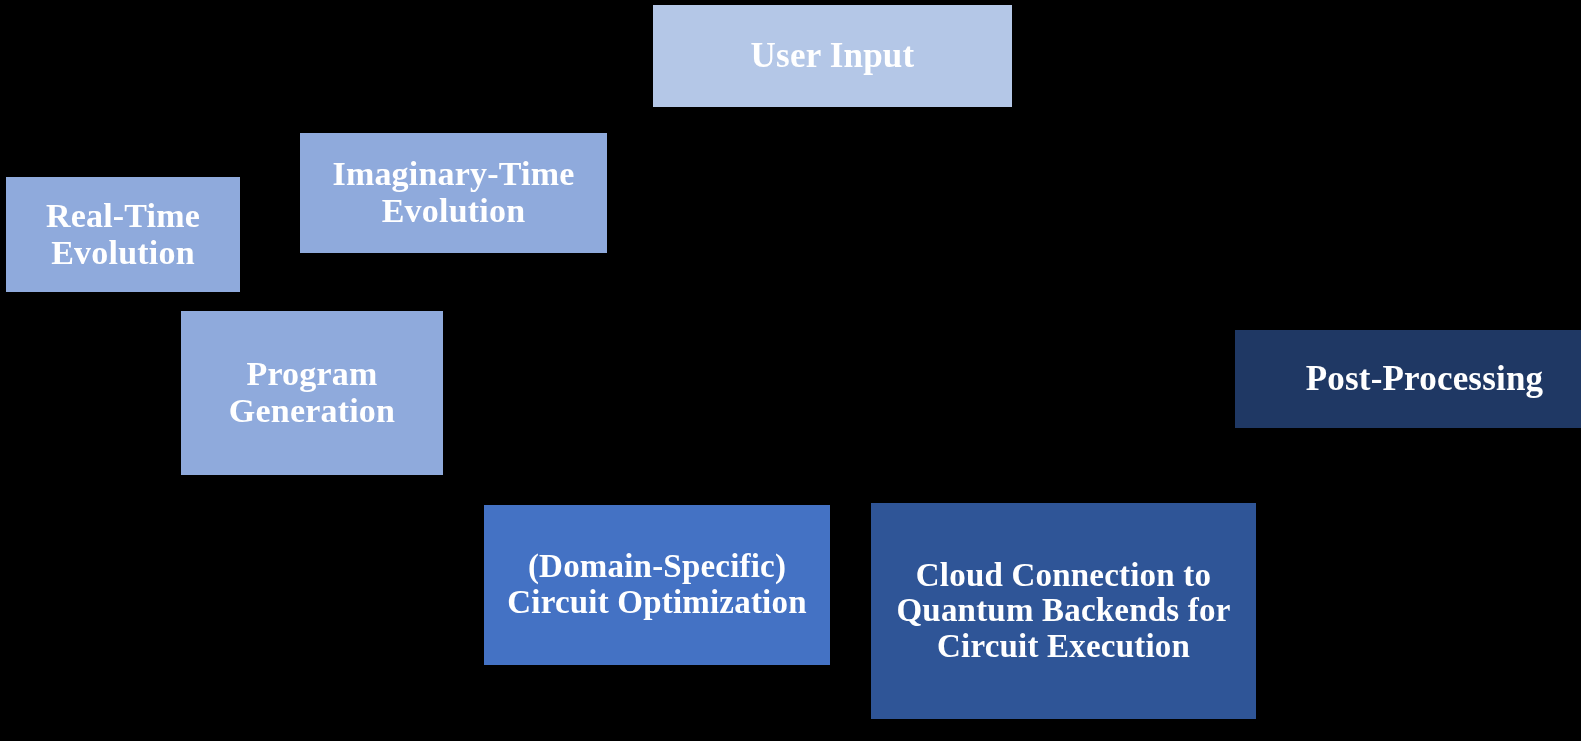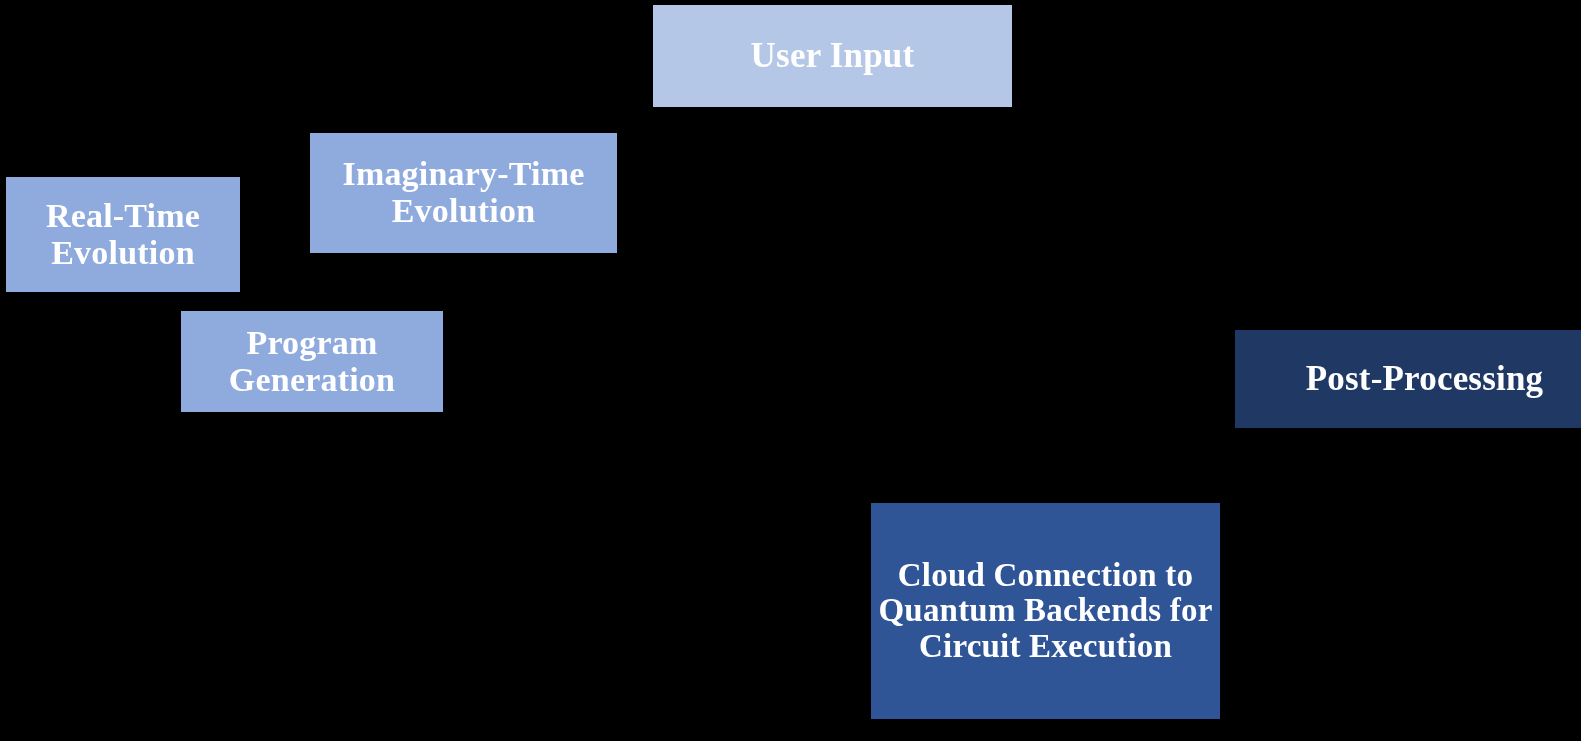--- a/index.html
+++ b/index.html
@@ -28,48 +28,51 @@
     box-sizing: border-box;
     padding: 20px 6px;
     -webkit-font-smoothing: antialiased;
   }
   .node span { display: block; width: 100%; }
 
   
   #node-user-input       { left: 653px;  top: 5px;   width: 359px; height: 102px; font-size: 35px; }
   #node-real-time        { left: 6px;    top: 133px; width: 234px; height: 115px; font-size: 34px; }
   #node-imaginary-time   { left: 300px;  top: 133px; width: 307px; height: 120px; font-size: 34px; }
-  #node-program-gen      { left: 181px;  top: 311px; width: 262px; height: 101px; font-size: 34px; }
+  #node-program-gen      { left: 181px;  top: 311px; width: 262px; height: 164px; font-size: 34px; }
   #node-post-processing  { left: 1235px; top: 330px; width: 379px; height: 98px;  font-size: 35px; }
   #node-circuit-opt      { left: 484px;  top: 505px; width: 346px; height: 160px; font-size: 33px; }
-  #node-cloud-connection { left: 871px;  top: 503px; width: 349px; height: 216px; font-size: 33px; }
+  #node-cloud-connection { left: 871px;  top: 503px; width: 385px; height: 216px; font-size: 33px; }
 </style>
 </head>
 <body style="background-color: rgb(0, 0, 0);">
 
 <div id="canvas" style="background-color: rgb(0, 0, 0);">
 
   <div class="node" id="node-user-input" style="background-color: rgb(180, 199, 231); color: rgb(255, 255, 255);">
     <span>User Input</span>
   </div>
 
   <div class="node" id="node-real-time" style="background-color: rgb(143, 170, 220); color: rgb(255, 255, 255); margin-top: 44px;">
     <span>Real-Time Evolution</span>
   </div>
 
-  <div class="node" id="node-imaginary-time" style="background-color: rgb(143, 170, 220); color: rgb(255, 255, 255); margin-left: 10px;">
+  <div class="node" id="node-imaginary-time" style="background-color: rgb(143, 170, 220); color: rgb(255, 255, 255);">
     <span>Imaginary-Time Evolution</span>
   </div>
 
   <div class="node" id="node-program-gen" style="background-color: rgb(143, 170, 220); color: rgb(255, 255, 255);">
     <span>Program Generation</span>
   </div>
 
   <div class="node" id="node-post-processing" style="background-color: rgb(31, 56, 100); color: rgb(255, 255, 255);">
     <span>Post-Processing</span>
   </div>
 
+  <div class="node" id="node-circuit-opt" style="background-color: rgb(68, 114, 196); color: rgb(255, 255, 255);">
+    <span>(Domain-Specific) Circuit Optimization</span>
+  </div>
 
   <div class="node" id="node-cloud-connection" style="background-color: rgb(47, 85, 151); color: rgb(255, 255, 255);">
     <span>Cloud Connection to Quantum Backends for Circuit Execution</span>
   </div>
 
 </div>
 
 </body></html>

